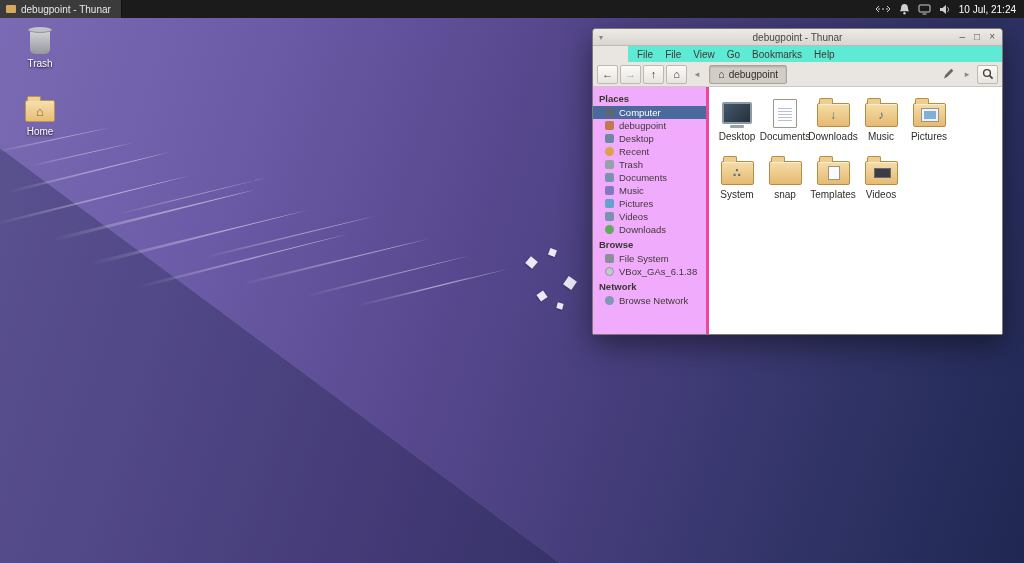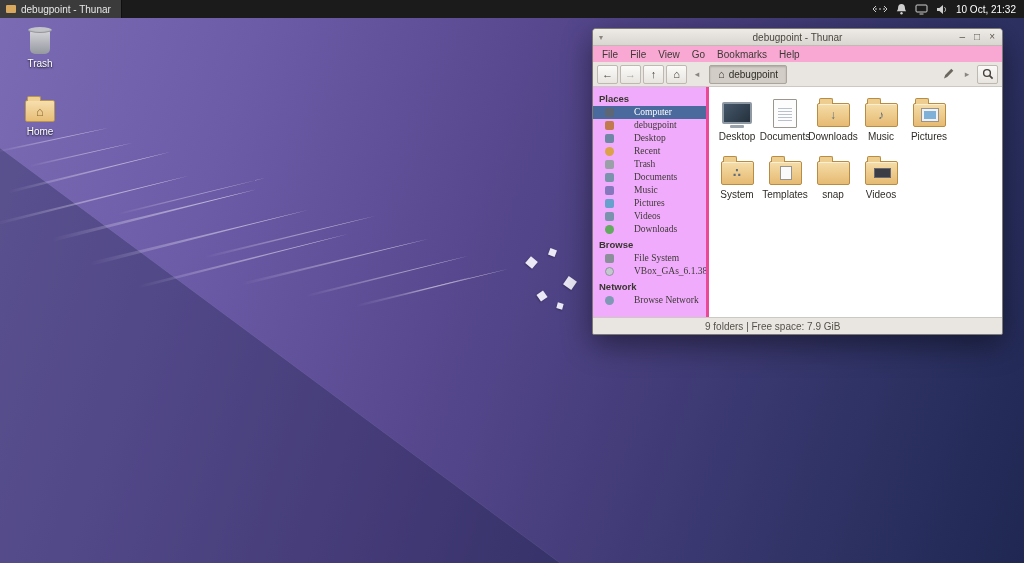--- a/index.html
+++ b/index.html
@@ -41,41 +41,41 @@
   .window { position:absolute; left:592px; top:28px; width:411px; height:307px; background:#e9e6e2;
     border:1px solid #7d7a75; border-radius:4px 4px 2px 2px; box-shadow:0 10px 30px rgba(0,0,0,.45);
     display:flex; flex-direction:column; z-index:20; }
   .titlebar { height:17px; background:linear-gradient(#eeebe7,#d9d5d0); border-bottom:1px solid #bfbbb4;
     border-radius:3px 3px 0 0; display:flex; align-items:center; position:relative; flex:none; }
   .title-text { position:absolute; left:0; right:0; text-align:center; font-size:10px; color:#4a463f; }
   .tb-left { margin-left:6px; color:#8a867f; font-size:8px; z-index:1; }
   .tb-btns { margin-left:auto; display:flex; gap:9px; padding-right:7px; z-index:1; }
   .tb-btn { font-size:10px; color:#5c584f; line-height:1; }
 
-  .menubar { height:16px; background:#f9a8d4; display:flex; align-items:center; padding-left:3px; flex:none; }
+  .menubar { height:16px; background:#5eead4; display:flex; align-items:center; padding-left:3px; flex:none;margin-left:35px; }
   .menu-item { font-size:10px; color:#3d3a34; padding:1px 6px; }
 
   .toolbar { height:25px; background:#e9e6e2; border-bottom:1px solid #cdc9c2; display:flex;
     align-items:center; gap:2px; padding:0 4px; flex:none; }
   .tbtn { width:21px; height:19px; display:flex; align-items:center; justify-content:center; font-size:11px;
     color:#45413a; background:linear-gradient(#fbfaf8,#e8e5e0); border:1px solid #bdb9b1; border-radius:2px; flex:none; }
   .tbtn.dim { color:#aba79f; }
   .flatbtn { width:16px; height:19px; display:flex; align-items:center; justify-content:center;
     font-size:9px; color:#8a867f; flex:none; }
   .path-btn { height:19px; display:flex; align-items:center; gap:4px; padding:0 8px; margin-left:2px;
     background:#d2cec7; border:1px solid #aaa59d; border-radius:2px;
     box-shadow:inset 0 1px 2px rgba(0,0,0,.18); font-size:10px; color:#2f2c27; flex:none; }
   .path-home { font-size:11px; color:#45413a; }
   .tool-spacer { flex:1; }
 
   .body-row { flex:1; display:flex; min-height:0; }
   .sidebar { width:116px; background:#f0abfc; border-right:3px solid #ec4899; padding-top:3px; overflow:hidden; flex:none; }
   .side-header { font-size:9.5px; font-weight:bold; color:#39362f; padding:3px 6px 2px; }
-  .side-item { display:flex; align-items:center; gap:20px; padding:1px 4px 1px 12px; font-size:9.5px;
-    color:#3d3a34; line-height:11px;font-family:Liberation Serif, serif; }
+  .side-item { display:flex; align-items:center; gap:5px; padding:1px 4px 1px 12px; font-size:9.5px;
+    color:#3d3a34; line-height:11px; }
   .side-item.selected { background:#4a699c; color:#ffffff; }
   .sicon { width:9px; height:9px; border-radius:2px; flex:none; }
   .ic-computer{background:#5c6675;} .ic-home{background:#c07a4e;} .ic-desktop{background:#6d87a5;}
   .ic-recent{background:#dca24a;border-radius:50%;} .ic-trash{background:#9aa0a8;}
   .ic-documents{background:#7a93ad;} .ic-music{background:#8578bd;} .ic-pictures{background:#66a0cc;}
   .ic-videos{background:#7a93ad;} .ic-downloads{background:#63a95f;border-radius:50%;}
   .ic-filesystem{background:#8a8f99;} .ic-disc{background:#c3c8cf;border-radius:50%;border:1px solid #8f949c;}
   .ic-network{background:#7f98b3;border-radius:50%;}
 
   .main { flex:1; background:#ffffff; padding:6px 4px; display:flex; flex-wrap:wrap; align-content:flex-start; overflow:hidden; }
@@ -165,21 +165,21 @@
           <rect x="1" y="1" width="11" height="7" rx="1" fill="none" stroke="#cfcfcf"></rect>
           <path d="M4.5 10h4" stroke="#cfcfcf"></path>
         </svg>
     </span>
     <span>
       <svg width="12" height="11" viewBox="0 0 12 11">
           <path d="M1 4v3h2.4L7 10V1L3.4 4H1z" fill="#cfcfcf"></path>
           <path d="M8.5 3.2a3 3 0 0 1 0 4.6" stroke="#cfcfcf" fill="none"></path>
         </svg>
     </span>
-    <span class="clock">10 Oct, 21:32</span>
+    <span class="clock">10 Jul, 21:24</span>
   </div>
 </div>
 
 <div class="desk-icon" style="left:12px; top:30px;">
   <div class="trash-glyph"></div>
   <div class="desk-label">Trash</div>
 </div>
 <div class="desk-icon" style="left:12px; top:100px;">
   <div class="home-glyph"></div>
   <div class="desk-label">Home</div>
@@ -330,39 +330,36 @@
         <div class="file-cell">
           <div class="ficon">
             <div class="folder">
               <span class="emb glyph">∴</span>
             </div>
           </div>
           <div class="file-label">System</div>
         </div>
         <div class="file-cell">
           <div class="ficon">
+            <div class="folder"></div>
+          </div>
+          <div class="file-label">snap</div>
+        </div>
+        <div class="file-cell">
+          <div class="ficon">
             <div class="folder">
               <span class="emb tmpl"></span>
             </div>
           </div>
           <div class="file-label">Templates</div>
         </div>
         <div class="file-cell">
           <div class="ficon">
-            <div class="folder"></div>
-          </div>
-          <div class="file-label">snap</div>
-        </div>
-        <div class="file-cell">
-          <div class="ficon">
             <div class="folder">
               <span class="emb film"></span>
             </div>
           </div>
           <div class="file-label">Videos</div>
         </div>
       </div>
   </div>
 
-  <div class="statusbar">
-    <span>9 folders | Free space: 7.9 GiB</span>
-  </div>
 </div>
 
 </body></html>

